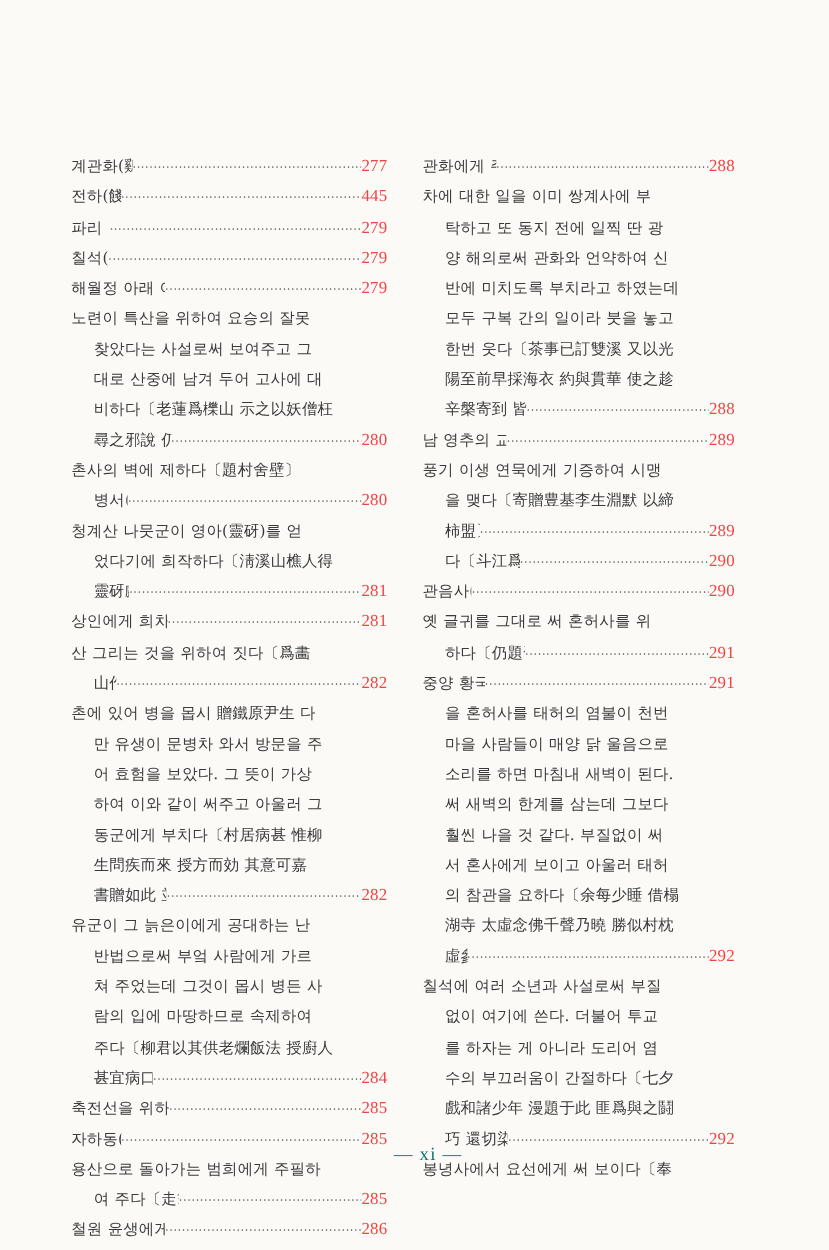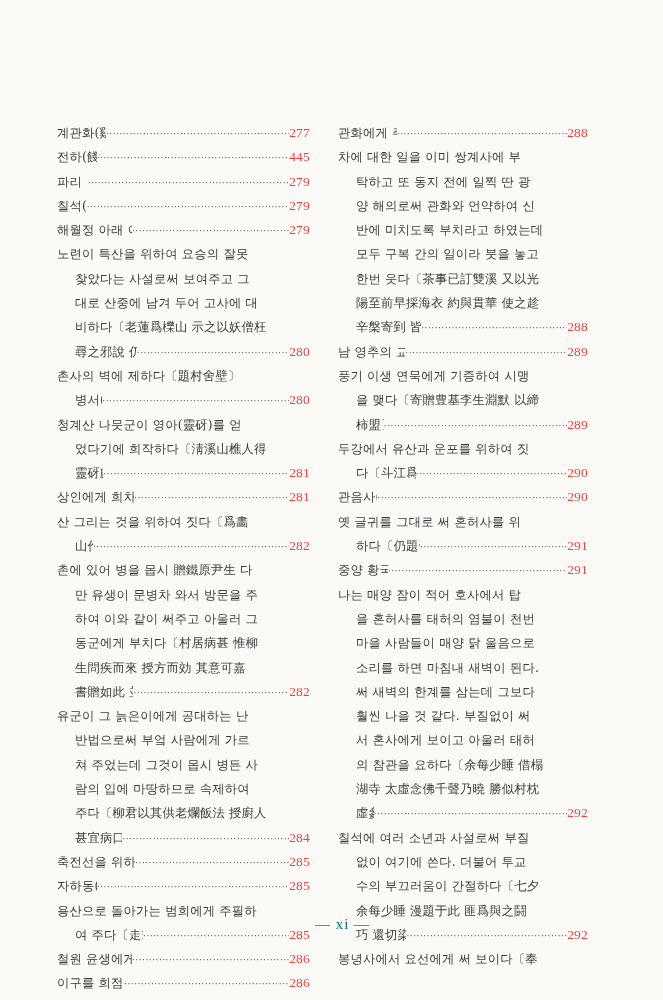--- a/index.html
+++ b/index.html
@@ -125,20 +125,24 @@
   </div>
       <div class="line">
     <span class="t">촌에 있어 병을 몹시 贈鐵原尹生 다</span>
 
   </div>
       <div class="line indent">
     <span class="t">만 유생이 문병차 와서 방문을 주</span>
 
   </div>
       <div class="line indent">
+    <span class="t">어 효험을 보았다. 그 뜻이 가상</span>
+
+  </div>
+      <div class="line indent">
     <span class="t">하여 이와 같이 써주고 아울러 그</span>
 
   </div>
       <div class="line indent">
     <span class="t">동군에게 부치다〔村居病甚 惟柳</span>
 
   </div>
       <div class="line indent">
     <span class="t">生問疾而來 授方而効 其意可嘉</span>
 
@@ -253,24 +257,20 @@
   </div>
       <div class="line indent">
     <span class="t">을 맺다〔寄贈豊基李生淵默 以締</span>
 
   </div>
       <div class="line indent">
     <span class="t">柿盟〕 2수 </span>
     <span class="dots"></span>
     <span class="pg">289</span>
   </div>
-      <div class="line">
-    <span class="t">두강에서 유산과 운포를 위하여 짓</span>
-
-  </div>
       <div class="line indent">
     <span class="t">다〔斗江爲酉山耘逋作〕 2수 </span>
     <span class="dots"></span>
     <span class="pg">290</span>
   </div>
       <div class="line">
     <span class="t">관음사(觀音寺) </span>
     <span class="dots"></span>
     <span class="pg">290</span>
   </div>
@@ -281,24 +281,20 @@
       <div class="line indent">
     <span class="t">하다〔仍題舊句 爲混虛師〕 2수</span>
     <span class="dots"></span>
     <span class="pg">291</span>
   </div>
       <div class="line">
     <span class="t">중양 황국(重陽黃菊)</span>
     <span class="dots"></span>
     <span class="pg">291</span>
   </div>
-      <div class="line">
-    <span class="t">나는 매양 잠이 적어 호사에서 탑</span>
-
-  </div>
       <div class="line indent">
     <span class="t">을 혼허사를 태허의 염불이 천번</span>
 
   </div>
       <div class="line indent">
     <span class="t">마을 사람들이 매양 닭 울음으로</span>
 
   </div>
       <div class="line indent">
     <span class="t">소리를 하면 마침내 새벽이 된다.</span>
@@ -331,25 +327,29 @@
   </div>
       <div class="line">
     <span class="t">칠석에 여러 소년과 사설로써 부질</span>
 
   </div>
       <div class="line indent">
     <span class="t">없이 여기에 쓴다. 더불어 투교</span>
 
   </div>
       <div class="line indent">
+    <span class="t">를 하자는 게 아니라 도리어 염</span>
+
+  </div>
+      <div class="line indent">
     <span class="t">수의 부끄러움이 간절하다〔七夕</span>
 
   </div>
       <div class="line indent">
-    <span class="t">余每少睡 漫題于此 匪爲與之鬪</span>
+    <span class="t">戲和諸少年 漫題于此 匪爲與之鬪</span>
 
   </div>
       <div class="line indent">
     <span class="t">巧 還切染鬚之媿〕 2수 </span>
     <span class="dots"></span>
     <span class="pg">292</span>
   </div>
       <div class="line">
     <span class="t">봉녕사에서 요선에게 써 보이다〔奉</span>
 

